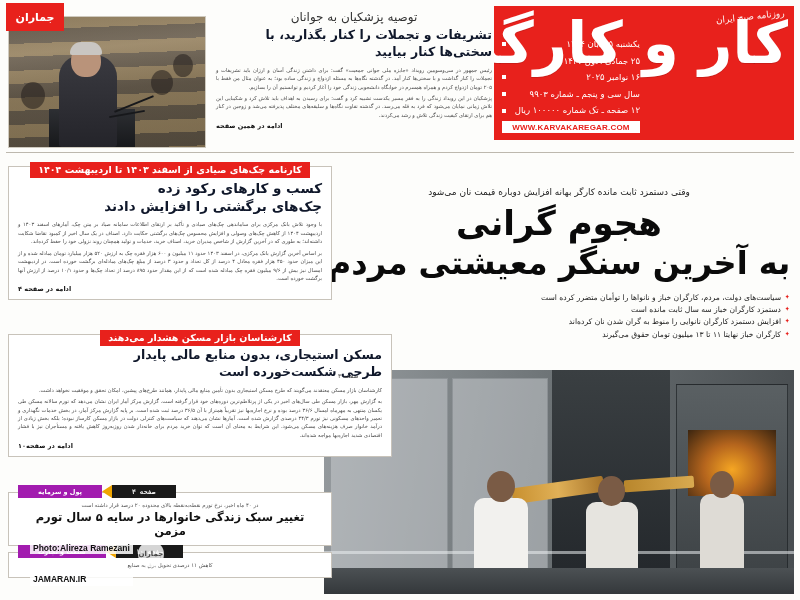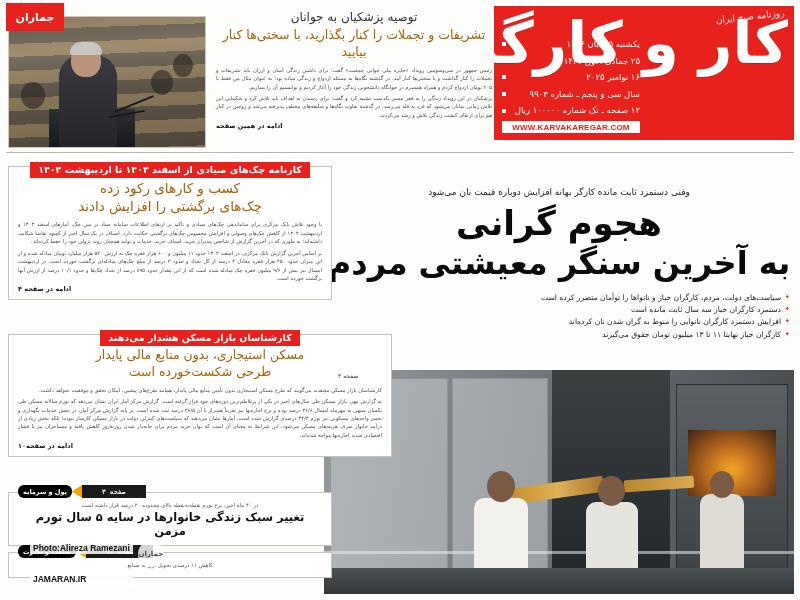--- a/index.html
+++ b/index.html
@@ -156,23 +156,22 @@
     white-space:nowrap;
     display:inline-block;
   }
   .art-kicker {
     font-size:12px;
     color:#333;
     text-align:center;
     margin-bottom:3px;
   }
   .art-head {
-    font-weight:normal;
-    text-align:center;
-    color:#a16207;
+    font-weight:bold;
+    color:#0f172a;
     line-height:1.35;
   }
   .art-body {
     font-size:5.2px;
     line-height:1.62;
     color:#4a4a4a;
     text-align:justify;
     margin-top:5px;
   }
   .art-body p { margin-bottom:3px; }
@@ -231,23 +230,23 @@
   .strip-2 { top:552px; }
   .strip .tag {
     position:absolute; top:-8px; left:9px;
     display:flex; align-items:stretch;
     height:13px;
     font-size:6.5px; font-weight:bold;
     color:#fff;
     direction:rtl;
   }
   .strip .tag .tag-sec {
-    background:#000000;
-    padding:0 5px;
-    display:flex; align-items:center;border-radius:6px;
+    background:#a21caf;
+    padding:0 20px;
+    display:flex; align-items:center;
   }
   .strip .tag .tag-arrow {
     width:10px;
     background:#f0a500;
     clip-path:polygon(100% 0,100% 100%,0 50%);
   }
   .strip .tag .tag-page {
     background:#1a1a1a;
     padding:0 20px;
     display:flex; align-items:center;font-family:Liberation Mono, monospace;

